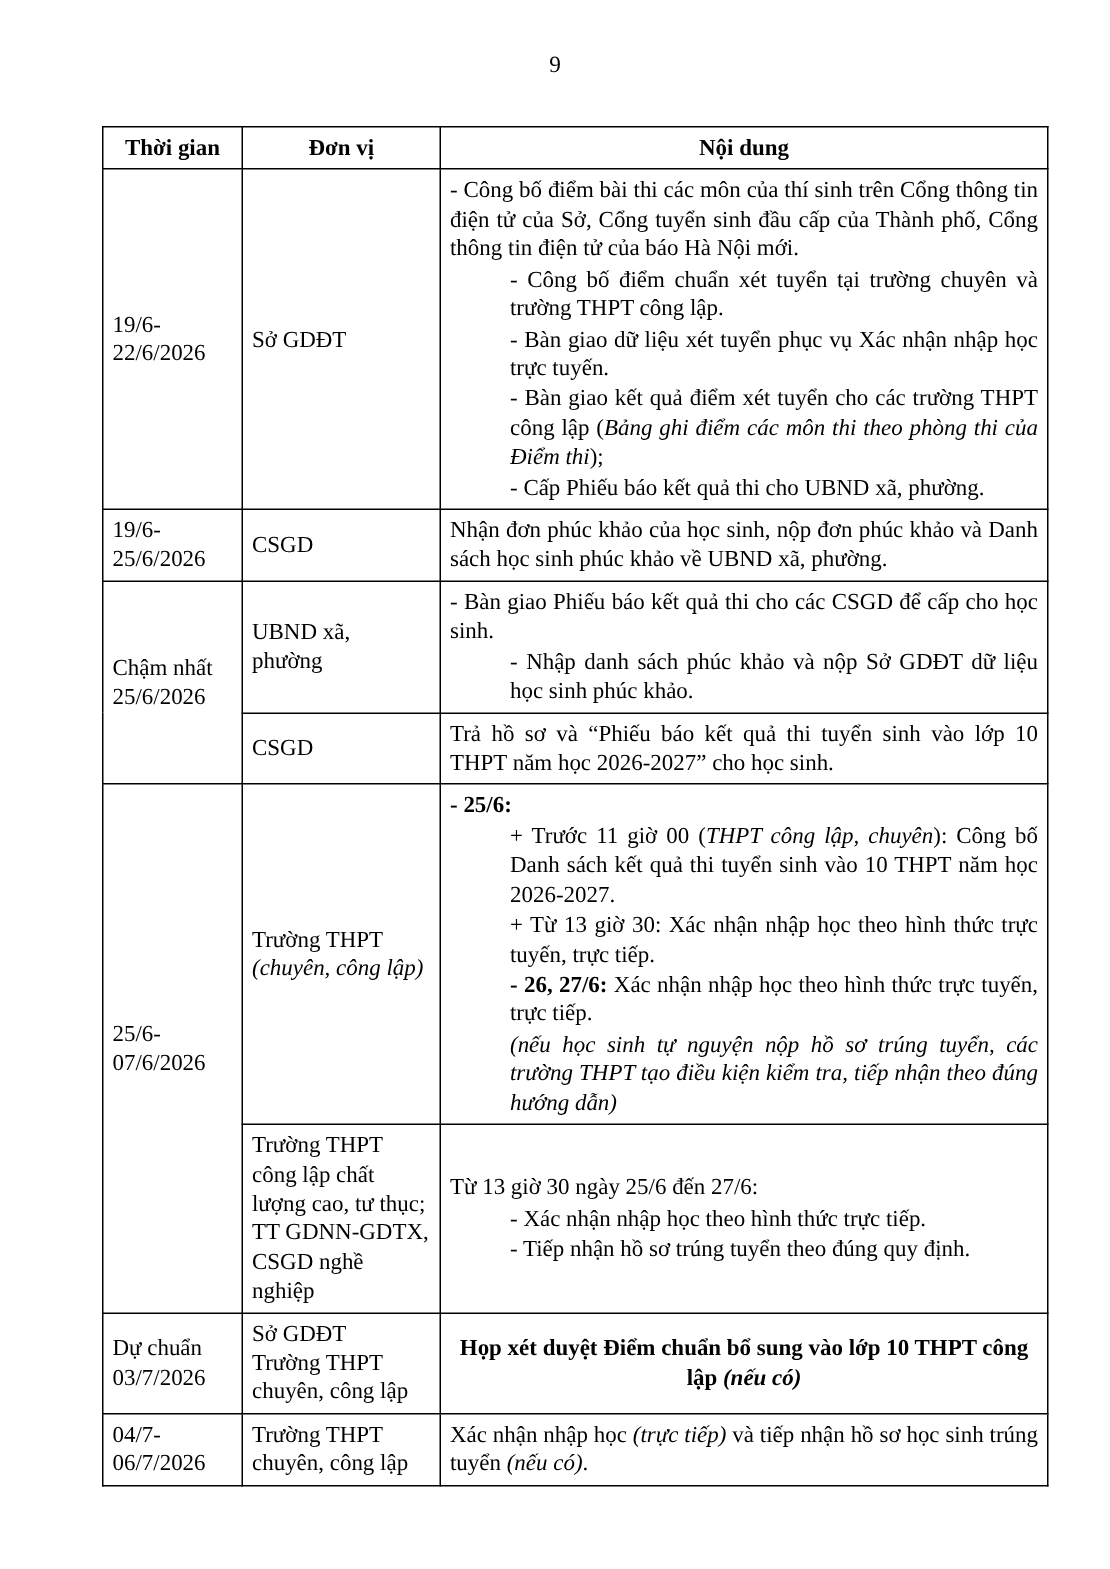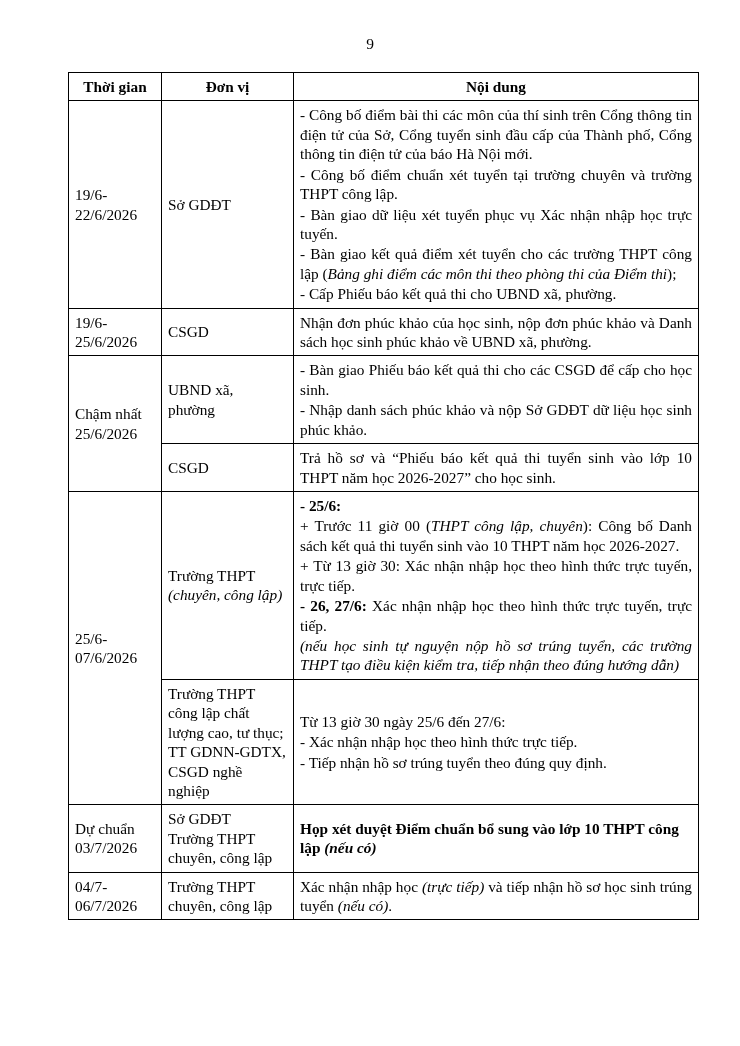--- a/index.html
+++ b/index.html
@@ -26,21 +26,21 @@
     top: 36px;
     left: 0;
     width: 740px;
     text-align: center;
     font-size: 15.5px;
     line-height: 1;
   }
   .table-wrap {
     position: absolute;
     left: 68px;
-    top: 72px;
+    top: 84px;
     width: 630px;
   }
   table.schedule {
     border-collapse: collapse;
     width: 630px;
     table-layout: fixed;
   }
   table.schedule td,
   table.schedule th {
     border: 1px solid #000000;
@@ -78,26 +78,27 @@
   td.content-cell.mid {
     vertical-align: middle;
   }
   .p {
     margin: 0;
     text-align: justify;
     text-justify: inter-word;
   }
   .p + .p {
     margin-top: 1px;
+    margin-left: 40px;
   }
   .p.last-line-left {
     text-align-last: left;
   }
   .center-bold {
-    text-align: left;
+    text-align: center;
     font-weight: bold;
   }
   .ital { font-style: italic; }
   .bold { font-weight: bold; }
 </style>
 </head>
 <body>
 
 <div class="page">
 

